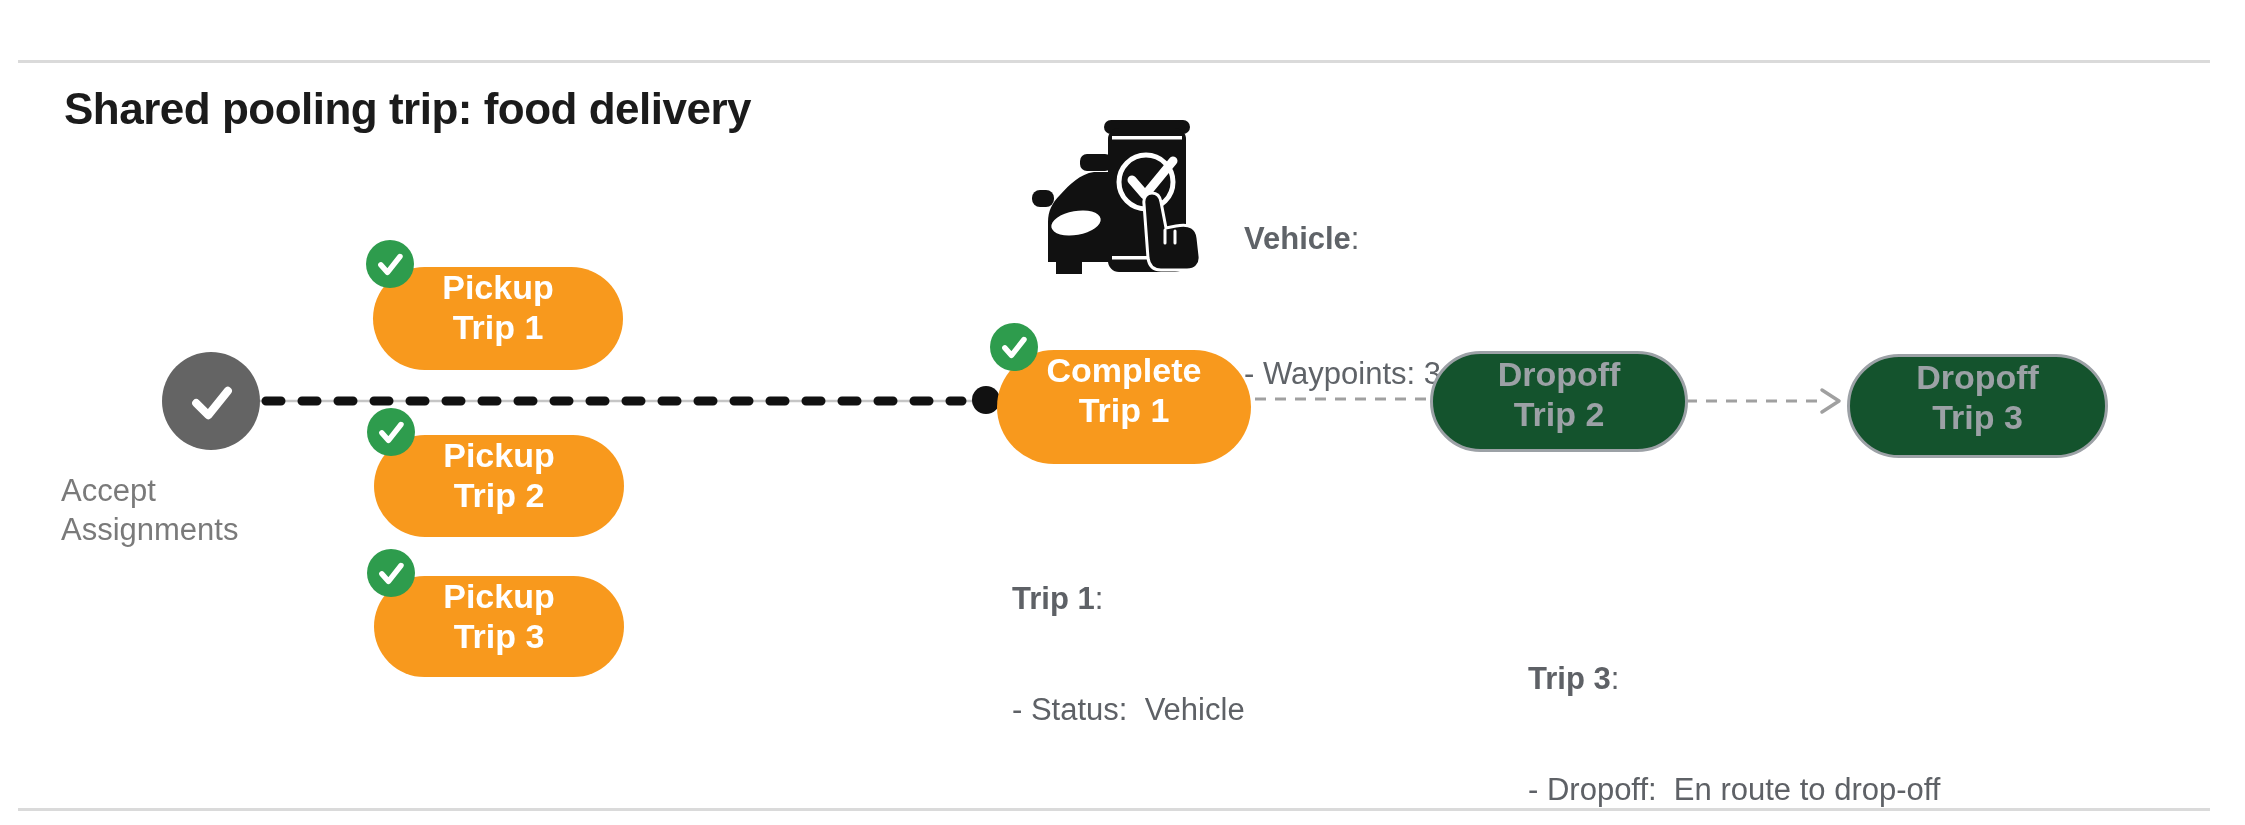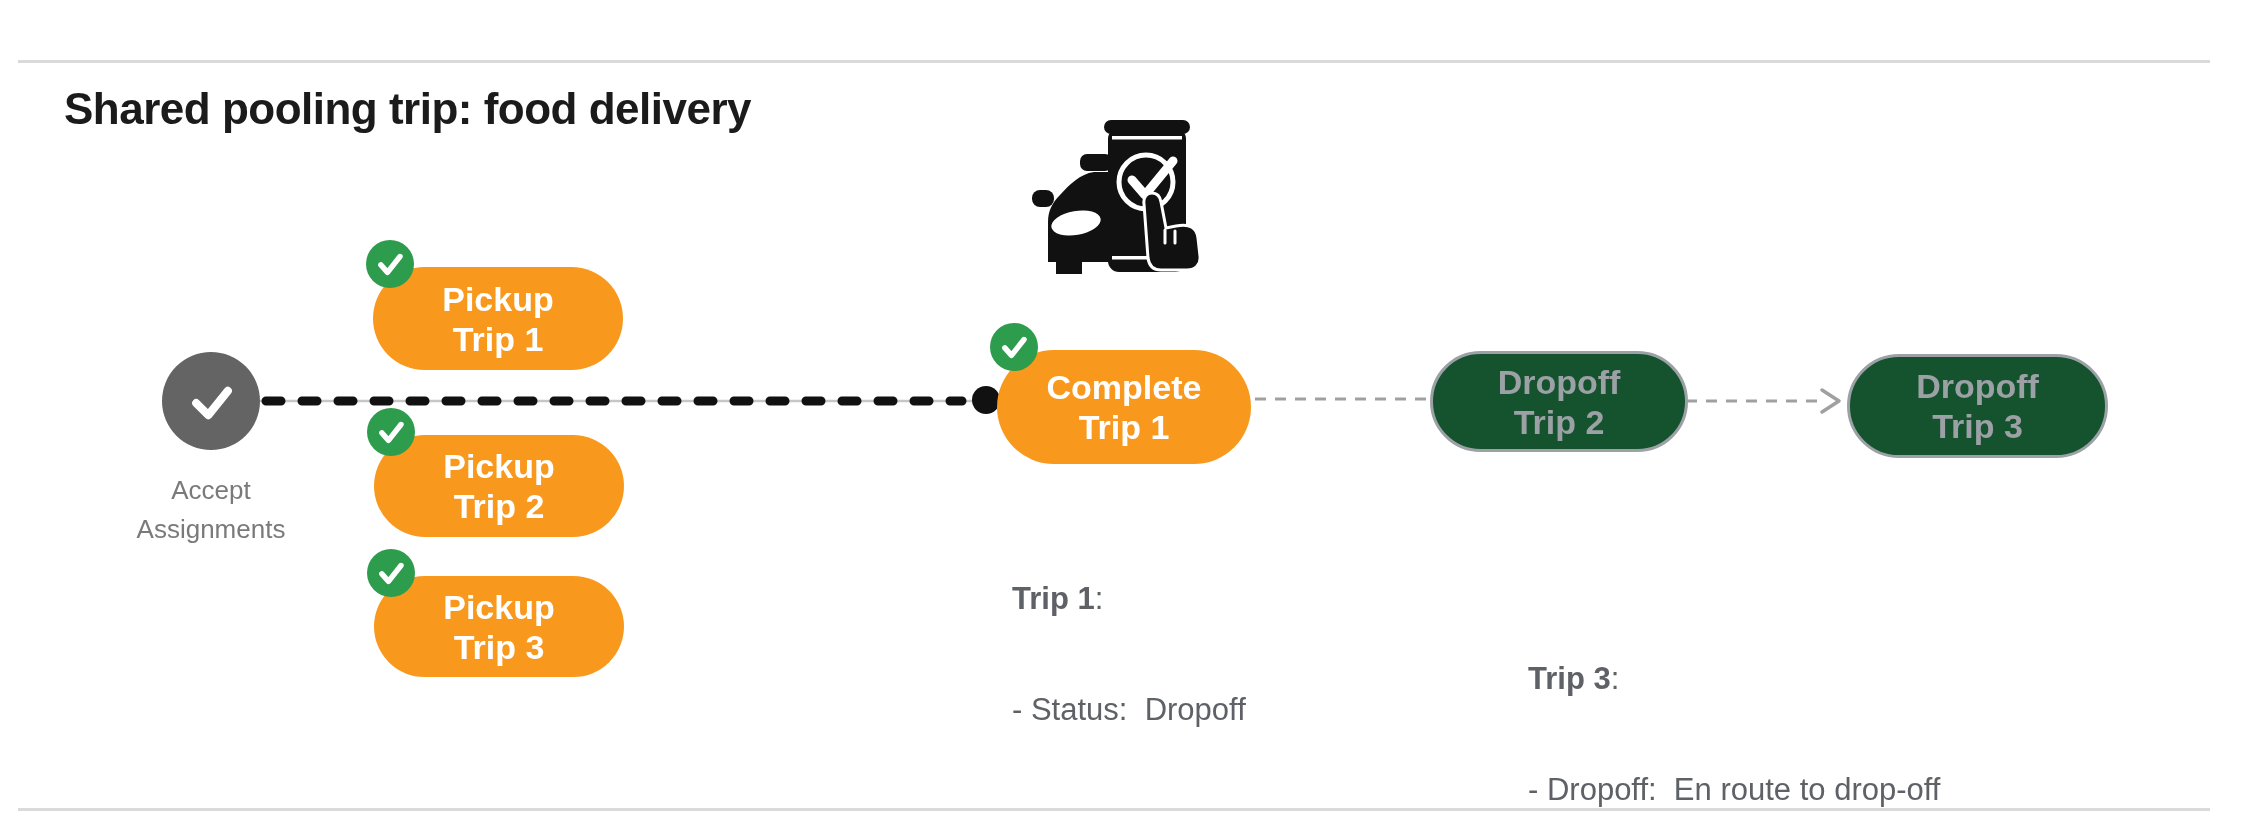--- a/index.html
+++ b/index.html
@@ -21,26 +21,26 @@
   .vehicle-text{position:absolute;left:1244px;top:102px;font-size:31px;line-height:45px;color:#5f6368;white-space:pre;}
   .vehicle-text .b{font-weight:bold;}
 
   svg.layer{position:absolute;left:0;top:0;width:2245px;height:825px;}
 
   .accept-node{
     position:absolute;left:162px;top:328px;width:98px;height:98px;border-radius:50%;
     background:#646464;display:flex;align-items:center;justify-content:center;
   }
   .accept-label{
-    position:absolute;left:61px;top:447px;width:300px;text-align:center;
-    font-size:26px;line-height:39px;color:#7a7a7a;
+    position:absolute;left:61px;top:447px;width:300px;
+    font-size:31px;line-height:39px;color:#7a7a7a;
   }
 
   .pill{
-    position:absolute;display:flex;flex-direction:column;align-items:center;justify-content:center;
+    position:absolute;display:flex;flex-direction:column;align-items:center;justify-content:flex-start;
     border-radius:60px;font-weight:bold;font-size:34px;line-height:40px;text-align:center;
   }
   .pill.orange{background:#F8991D;color:#ffffff;}
   .pill.outline{background:#14532d;border:3px solid #9CA1A6;color:#9CA1A6;}
   #pickup1{left:373px;top:243px;width:250px;height:103px;}
   #pickup2{left:374px;top:411px;width:250px;height:102px;}
   #pickup3{left:374px;top:552px;width:250px;height:101px;}
   #complete1{left:997px;top:326px;width:254px;height:114px;}
   #dropoff2{left:1430px;top:327px;width:252px;height:95px;}
   #dropoff3{left:1847px;top:330px;width:255px;height:98px;}
@@ -76,20 +76,24 @@
       <rect x="84" y="18" width="78" height="144" rx="11"></rect>
       <rect x="88" y="26" width="70" height="3.5" fill="#ffffff"></rect>
       <rect x="88" y="146" width="70" height="3.5" fill="#ffffff"></rect>
     </g>
     <circle cx="122" cy="72" r="27" fill="none" stroke="#ffffff" stroke-width="5"></circle>
     <path d="M108 70 L121 85 L149 51" fill="none" stroke="#ffffff" stroke-width="9" stroke-linecap="round" stroke-linejoin="round"></path>
     <path d="M120 94 c-1 -7 3 -11 8 -11 c5 0 8 3 9 9 l5 26 l10 -2 c14 -3 21 2 22 12 l2 18 c1 9 -5 14 -13 14 l-26 0 c-8 0 -12 -4 -13 -12 z" fill="#111111" stroke="#ffffff" stroke-width="3"></path>
     <path d="M141 120 v13 M151 121 v12" stroke="#ffffff" stroke-width="3" stroke-linecap="round" fill="none"></path>
   </svg>
 
+  <div class="vehicle-text">
+    <div><span class="b">Vehicle</span><span>:</span></div>
+    <div>- Waypoints: 3</div>
+  </div>
 
   <svg class="layer" viewBox="0 0 2245 825" aria-hidden="true">
     <line x1="258" y1="377" x2="986" y2="377" stroke="#c6c6c6" stroke-width="2.5"></line>
     <line x1="266" y1="377" x2="962" y2="377" stroke="#111111" stroke-width="9" stroke-linecap="round" stroke-dasharray="15 21"></line>
     <circle cx="986" cy="376" r="14" fill="#111111"></circle>
     <line x1="1255" y1="375" x2="1427" y2="375" stroke="#a0a0a0" stroke-width="3" stroke-dasharray="11 9"></line>
     <line x1="1686" y1="377" x2="1826" y2="377" stroke="#a0a0a0" stroke-width="3" stroke-dasharray="11 9"></line>
     <path d="M1822 366 L1839 377 L1822 388" fill="none" stroke="#a0a0a0" stroke-width="3.5" stroke-linecap="round" stroke-linejoin="round"></path>
   </svg>
 
@@ -147,21 +151,21 @@
     <span>Dropoff</span>
     <span>Trip 2</span>
   </div>
   <div class="pill outline" id="dropoff3">
     <span>Dropoff</span>
     <span>Trip 3</span>
   </div>
 
   <div class="status" id="status-a">
     <div class="sline"><span class="b">Trip 1</span><span>:</span></div>
-    <div class="sline">- Status:  Dropoff</div>
+    <div class="sline">- Status:  Vehicle</div>
     
     
     
   </div>
 
   <div class="status" id="status-b">
     <div class="sline"><span class="b">Trip 3</span><span>:</span></div>
     <div class="sline">- Dropoff:  En route to drop-off</div>
     
   </div>

